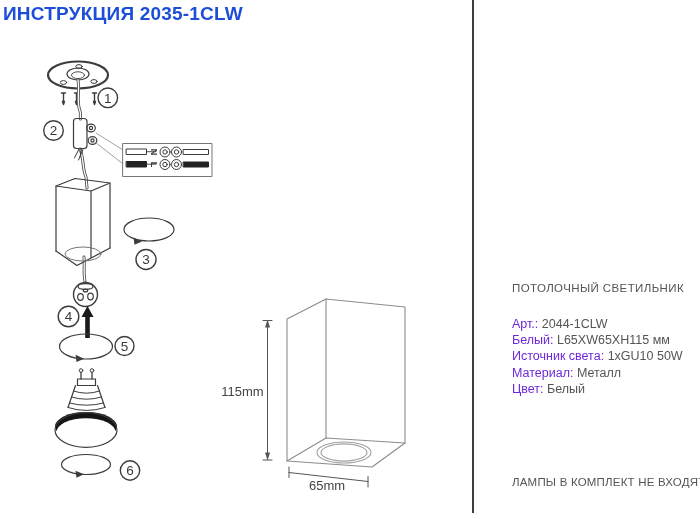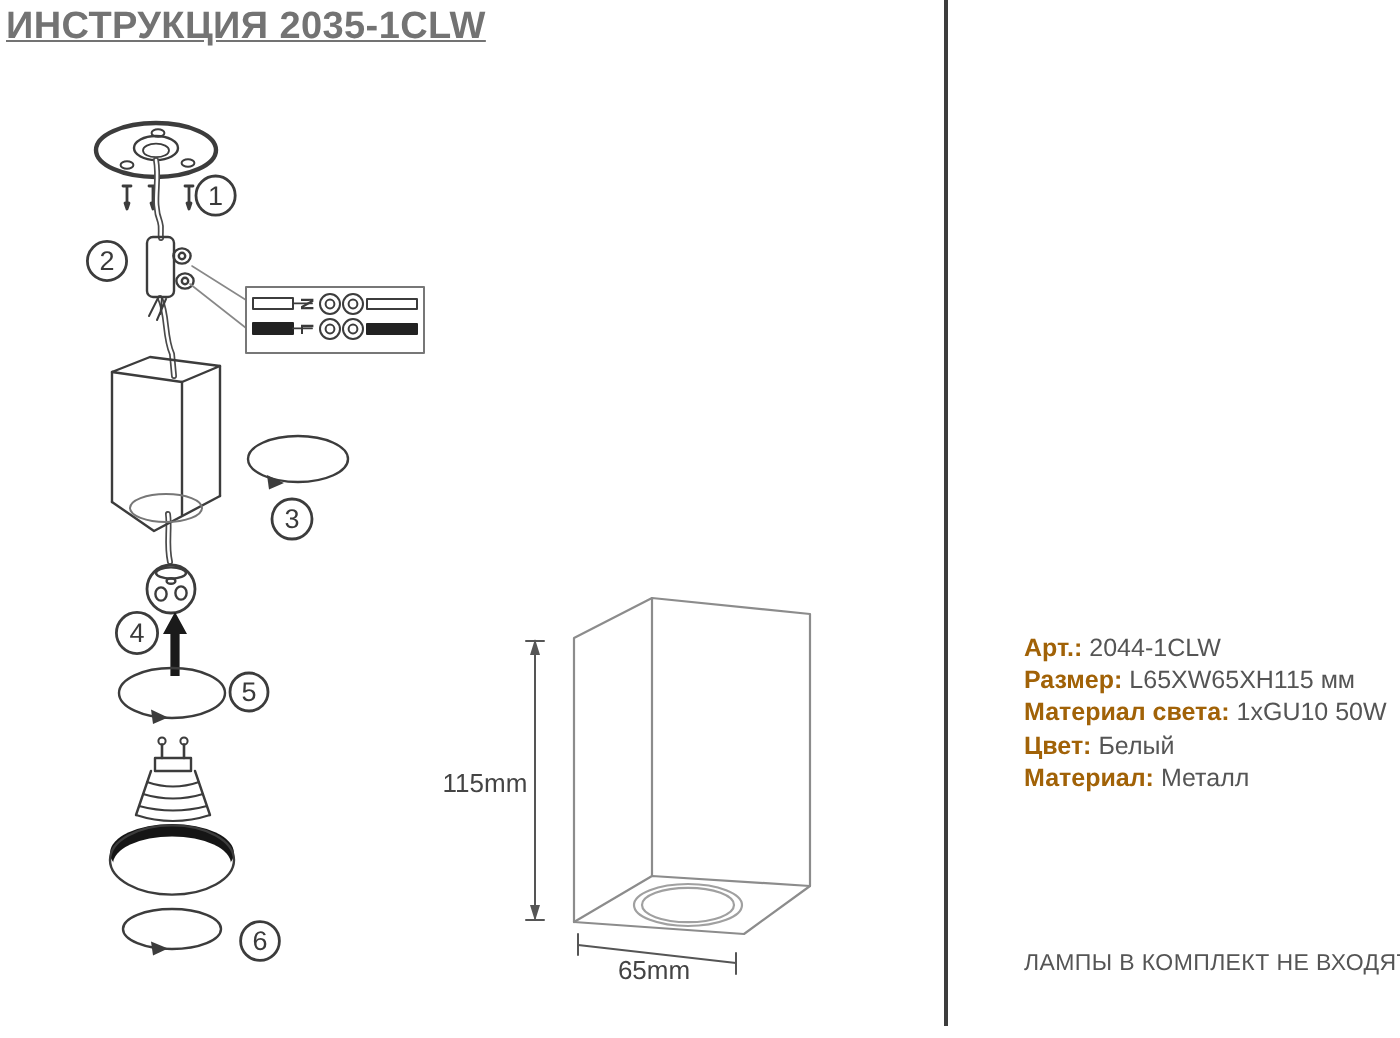--- a/index.html
+++ b/index.html
@@ -2,33 +2,33 @@
 <html><head>
 <meta charset="utf-8">
 <style>
   html,body{margin:0;padding:0;background:#fff;}
   .page{
     position:relative;width:700px;height:519px;background:#ffffff;overflow:hidden;
     font-family:"Liberation Sans","DejaVu Sans",sans-serif;
   }
   .title{
     position:absolute;left:3px;top:3px;font-size:19px;font-weight:600;
-    color:#737373;letter-spacing:.2px;white-space:nowrap;text-decoration:underline;
+    color:#1d4ed8;letter-spacing:.2px;white-space:nowrap;
   }
   .divider{position:absolute;left:472px;top:0;width:1.5px;height:513px;background:#3d3d3d;}
   .diagram{position:absolute;left:0;top:0;width:700px;height:519px;}
   .product-heading{
     position:absolute;left:512px;top:282px;font-size:11.5px;color:#555;
     letter-spacing:.4px;white-space:nowrap;
   }
   .specs{
     position:absolute;left:512px;top:316px;font-size:12.5px;color:#555;
     line-height:16.2px;white-space:nowrap;
   }
-  .specs .lbl{font-weight:700;color:#a16207;}
+  .specs .lbl{font-weight:400;color:#6d28d9;}
   .note{
     position:absolute;left:512px;top:476px;font-size:11.5px;color:#555;
     letter-spacing:.2px;white-space:nowrap;
   }
   svg text{font-family:"Liberation Sans","DejaVu Sans",sans-serif;}
 </style>
 </head>
 <body>
 
 <div class="page">
@@ -174,24 +174,25 @@
       <text x="68.5" y="321.2" text-anchor="middle">4</text>
       <text x="124.5" y="350.7" text-anchor="middle">5</text>
       <text x="130" y="475.2" text-anchor="middle">6</text>
       <text x="153.5" y="152" text-anchor="middle" dominant-baseline="central" transform="rotate(90 153.5 152)" font-size="9" font-weight="bold">N</text>
       <text x="153.5" y="164.5" text-anchor="middle" dominant-baseline="central" transform="rotate(90 153.5 164.5)" font-size="9" font-weight="bold">L</text>
       <text x="242.5" y="396" text-anchor="middle" font-size="13" fill="#444">115mm</text>
       <text x="327" y="489.5" text-anchor="middle" font-size="13" fill="#444">65mm</text>
     </g>
   </svg>
 
+  <div class="product-heading">ПОТОЛОЧНЫЙ СВЕТИЛЬНИК</div>
 
   <div class="specs">
     <div class="spec-row"><span class="lbl">Арт.:</span> <span>2044-1CLW</span></div>
-    <div class="spec-row"><span class="lbl">Размер:</span> <span>L65XW65XH115 мм</span></div>
-    <div class="spec-row"><span class="lbl">Материал света:</span> <span>1xGU10 50W</span></div>
+    <div class="spec-row"><span class="lbl">Белый:</span> <span>L65XW65XH115 мм</span></div>
+    <div class="spec-row"><span class="lbl">Источник света:</span> <span>1xGU10 50W</span></div>
+    <div class="spec-row"><span class="lbl">Материал:</span> <span>Металл</span></div>
     <div class="spec-row"><span class="lbl">Цвет:</span> <span>Белый</span></div>
-    <div class="spec-row"><span class="lbl">Материал:</span> <span>Металл</span></div>
   </div>
 
   <div class="note">ЛАМПЫ В КОМПЛЕКТ НЕ ВХОДЯТ</div>
 
 </div>
 
 </body></html>

